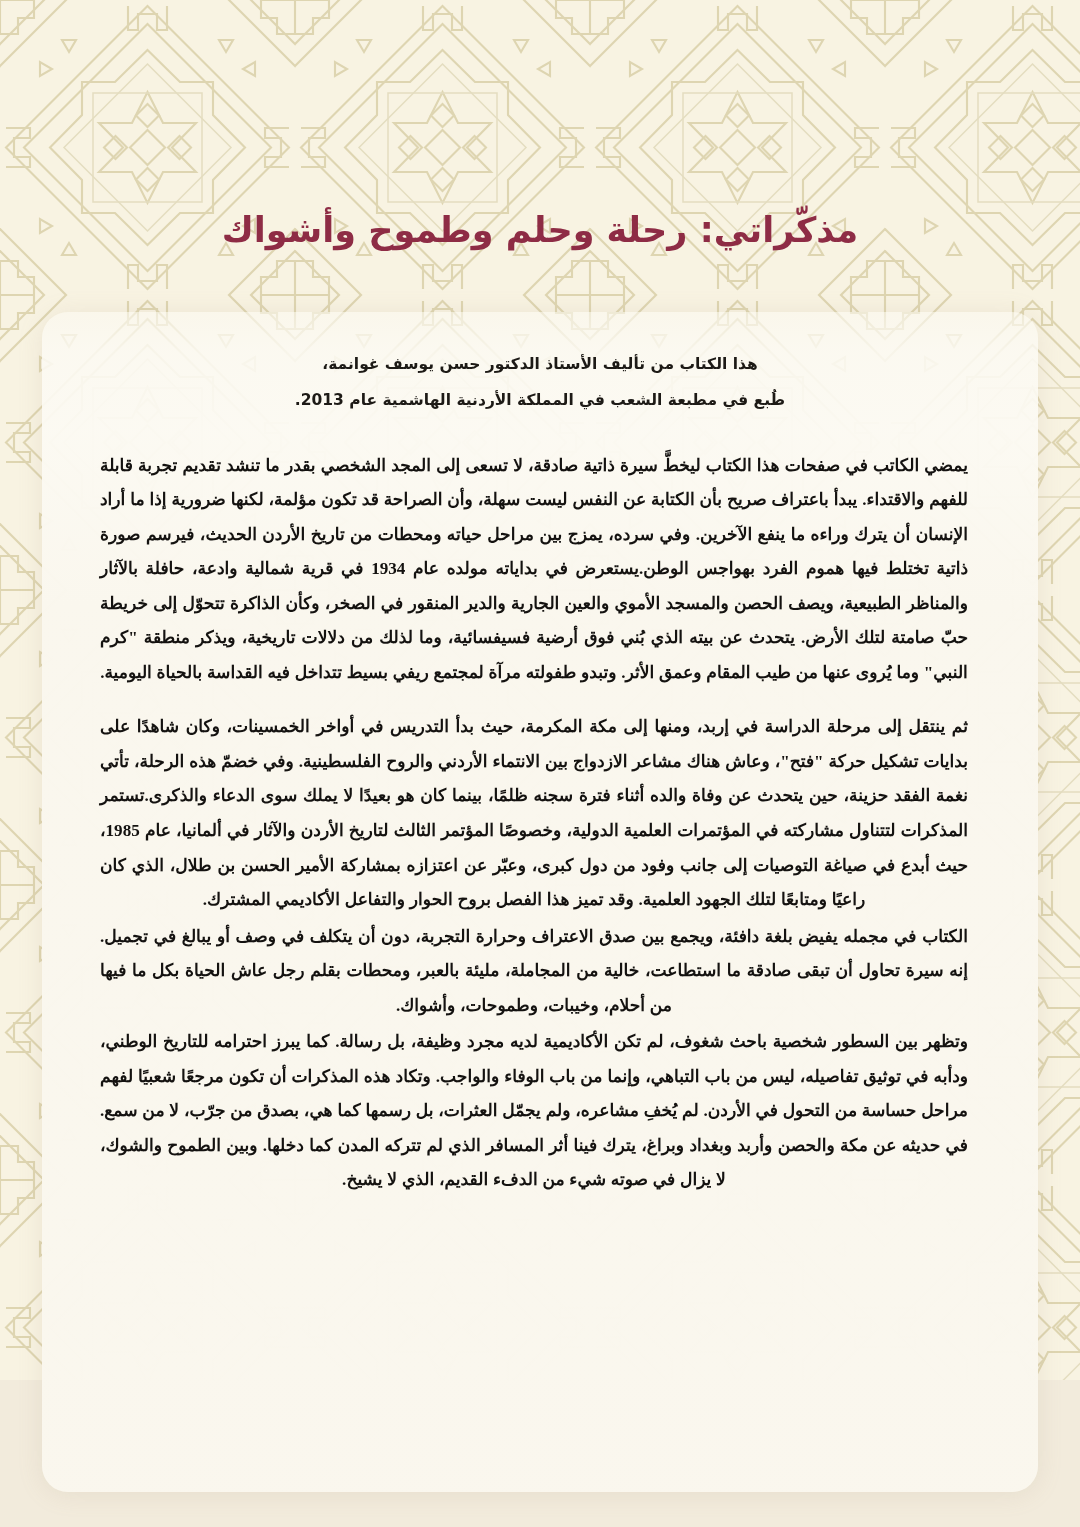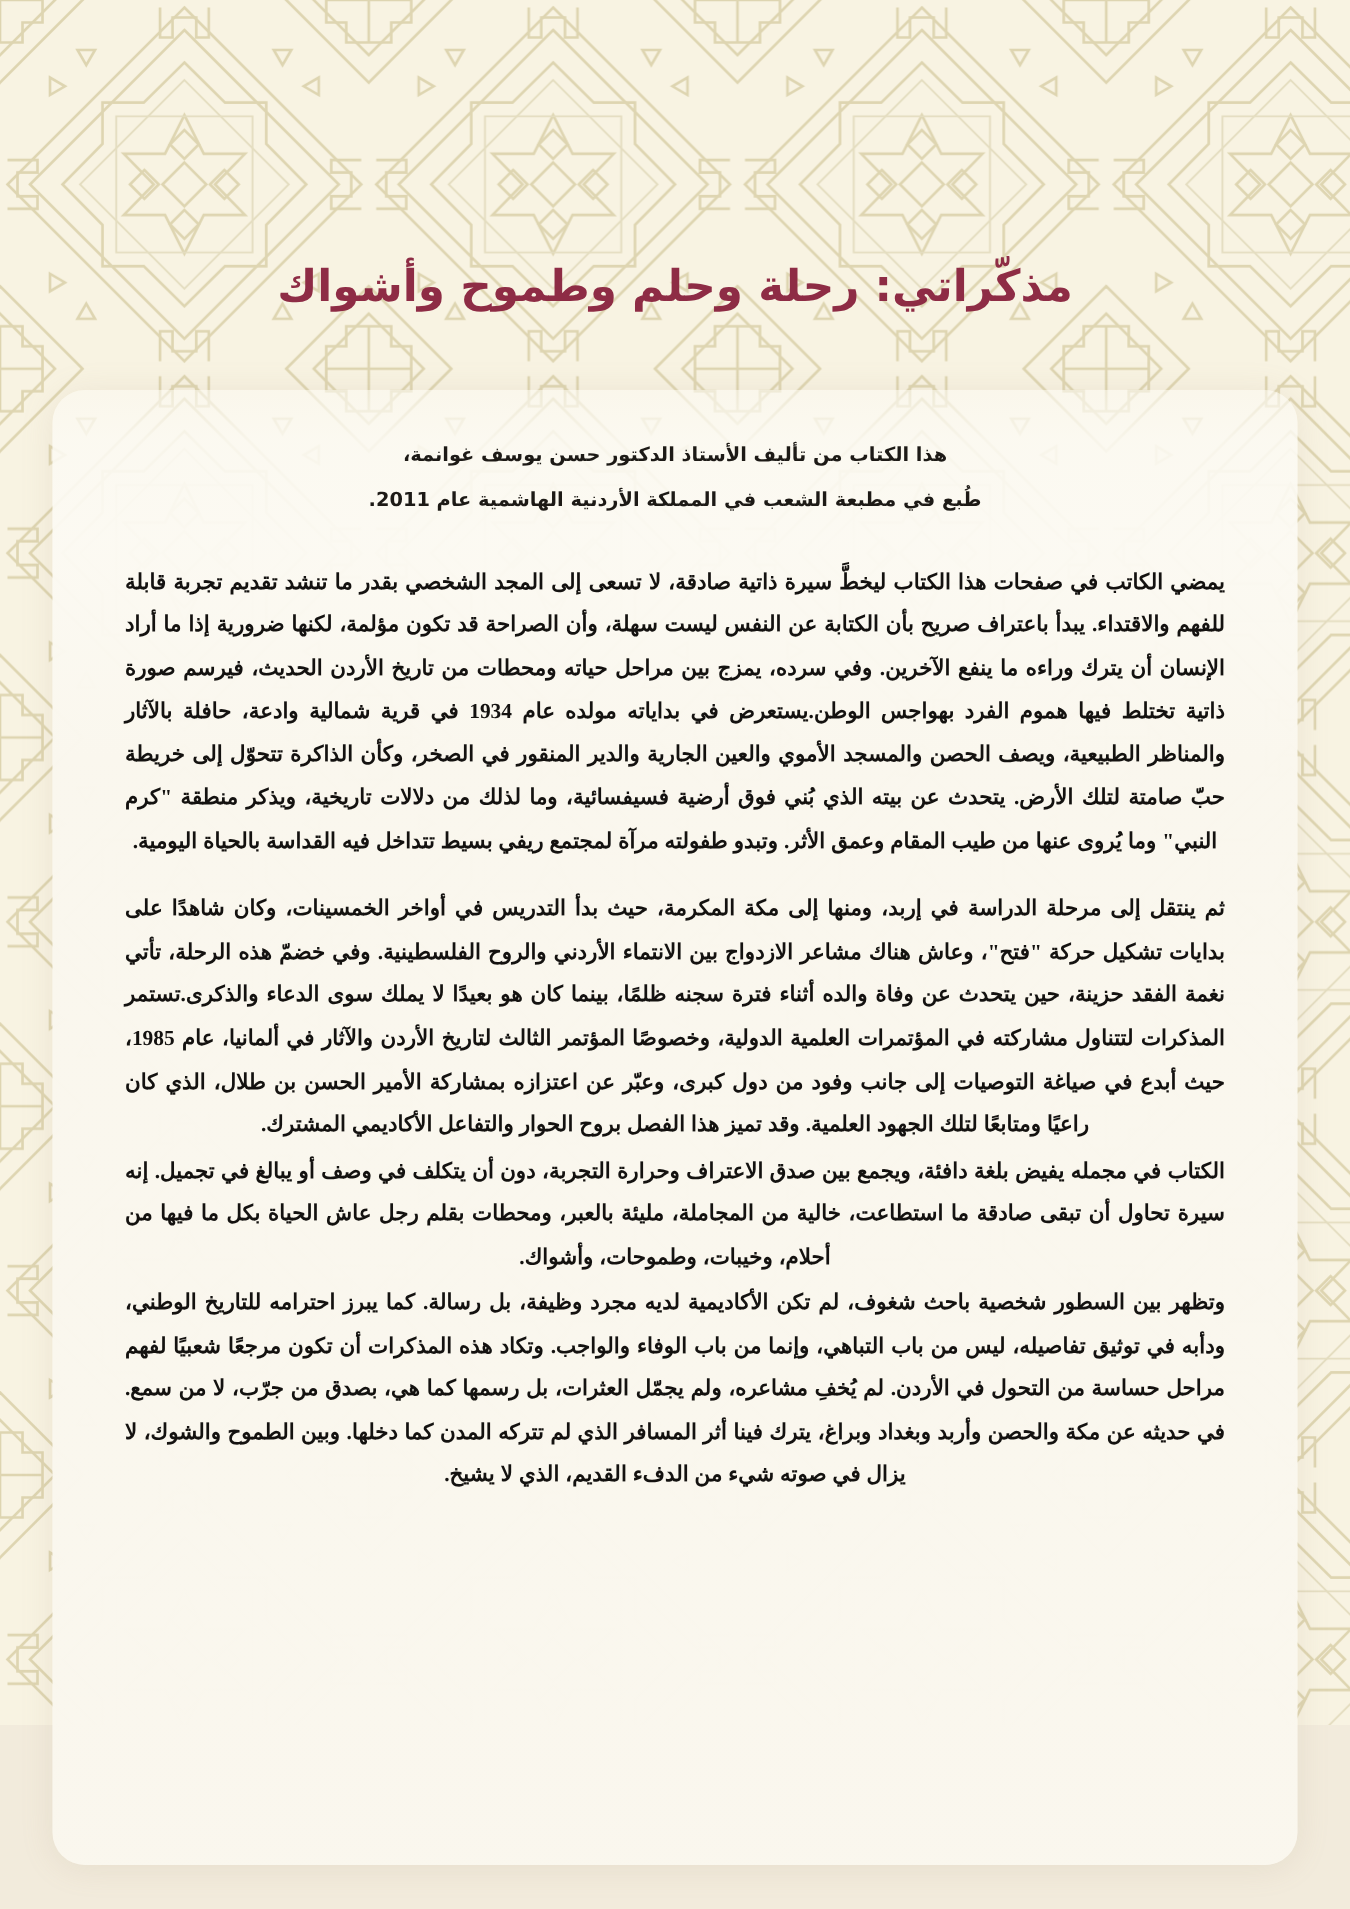--- a/index.html
+++ b/index.html
@@ -128,21 +128,21 @@
   }
 
   
   .body-text {
     margin: 0;
     padding-top: 30px;
     direction: rtl;
   }
 
   .para {
-    margin: 0 0 20px 0;
+    margin: 0 12px 20px 0;
     font-family: "Liberation Serif", "DejaVu Serif", serif;
     font-size: 17.1px;
     font-weight: 600;
     color: #141210;
     line-height: 2.02;
     text-align: justify;
     text-align-last: center;
     text-justify: inter-word;
     direction: rtl;
     word-spacing: 0.5px;
@@ -228,21 +228,21 @@
 
   <div class="title-band">
     <h1 class="doc-title">مذكّراتي: رحلة وحلم وطموح وأشواك</h1>
   </div>
 
   <div class="content-card">
     <div class="card-inner">
 
       <div class="intro-block">
         <p class="intro-line">هذا الكتاب من تأليف الأستاذ الدكتور حسن يوسف غوانمة،</p>
-        <p class="intro-line">طُبع في مطبعة الشعب في المملكة الأردنية الهاشمية عام 2011.</p>
+        <p class="intro-line">طُبع في مطبعة الشعب في المملكة الأردنية الهاشمية عام 2013.</p>
       </div>
 
       <div class="body-text">
         <p class="para">يمضي الكاتب في صفحات هذا الكتاب ليخطَّ سيرة ذاتية صادقة، لا تسعى إلى المجد الشخصي بقدر ما تنشد تقديم تجربة قابلة للفهم والاقتداء. يبدأ باعتراف صريح بأن الكتابة عن النفس ليست سهلة، وأن الصراحة قد تكون مؤلمة، لكنها ضرورية إذا ما أراد الإنسان أن يترك وراءه ما ينفع الآخرين. وفي سرده، يمزج بين مراحل حياته ومحطات من تاريخ الأردن الحديث، فيرسم صورة ذاتية تختلط فيها هموم الفرد بهواجس الوطن.يستعرض في بداياته مولده عام 1934 في قرية شمالية وادعة، حافلة بالآثار والمناظر الطبيعية، ويصف الحصن والمسجد الأموي والعين الجارية والدير المنقور في الصخر، وكأن الذاكرة تتحوّل إلى خريطة حبّ صامتة لتلك الأرض. يتحدث عن بيته الذي بُني فوق أرضية فسيفسائية، وما لذلك من دلالات تاريخية، ويذكر منطقة "كرم النبي" وما يُروى عنها من طيب المقام وعمق الأثر. وتبدو طفولته مرآة لمجتمع ريفي بسيط تتداخل فيه القداسة بالحياة اليومية.</p>
         <p class="para tight">ثم ينتقل إلى مرحلة الدراسة في إربد، ومنها إلى مكة المكرمة، حيث بدأ التدريس في أواخر الخمسينات، وكان شاهدًا على بدايات تشكيل حركة "فتح"، وعاش هناك مشاعر الازدواج بين الانتماء الأردني والروح الفلسطينية. وفي خضمّ هذه الرحلة، تأتي نغمة الفقد حزينة، حين يتحدث عن وفاة والده أثناء فترة سجنه ظلمًا، بينما كان هو بعيدًا لا يملك سوى الدعاء والذكرى.تستمر المذكرات لتتناول مشاركته في المؤتمرات العلمية الدولية، وخصوصًا المؤتمر الثالث لتاريخ الأردن والآثار في ألمانيا، عام 1985، حيث أبدع في صياغة التوصيات إلى جانب وفود من دول كبرى، وعبّر عن اعتزازه بمشاركة الأمير الحسن بن طلال، الذي كان راعيًا ومتابعًا لتلك الجهود العلمية. وقد تميز هذا الفصل بروح الحوار والتفاعل الأكاديمي المشترك.</p>
         <p class="para continued tight">الكتاب في مجمله يفيض بلغة دافئة، ويجمع بين صدق الاعتراف وحرارة التجربة، دون أن يتكلف في وصف أو يبالغ في تجميل. إنه سيرة تحاول أن تبقى صادقة ما استطاعت، خالية من المجاملة، مليئة بالعبر، ومحطات بقلم رجل عاش الحياة بكل ما فيها من أحلام، وخيبات، وطموحات، وأشواك.</p>
         <p class="para continued">وتظهر بين السطور شخصية باحث شغوف، لم تكن الأكاديمية لديه مجرد وظيفة، بل رسالة. كما يبرز احترامه للتاريخ الوطني، ودأبه في توثيق تفاصيله، ليس من باب التباهي، وإنما من باب الوفاء والواجب. وتكاد هذه المذكرات أن تكون مرجعًا شعبيًا لفهم مراحل حساسة من التحول في الأردن. لم يُخفِ مشاعره، ولم يجمّل العثرات، بل رسمها كما هي، بصدق من جرّب، لا من سمع. في حديثه عن مكة والحصن وأربد وبغداد وبراغ، يترك فينا أثر المسافر الذي لم تتركه المدن كما دخلها. وبين الطموح والشوك، لا يزال في صوته شيء من الدفء القديم، الذي لا يشيخ.</p>
       </div>
 
     </div>

